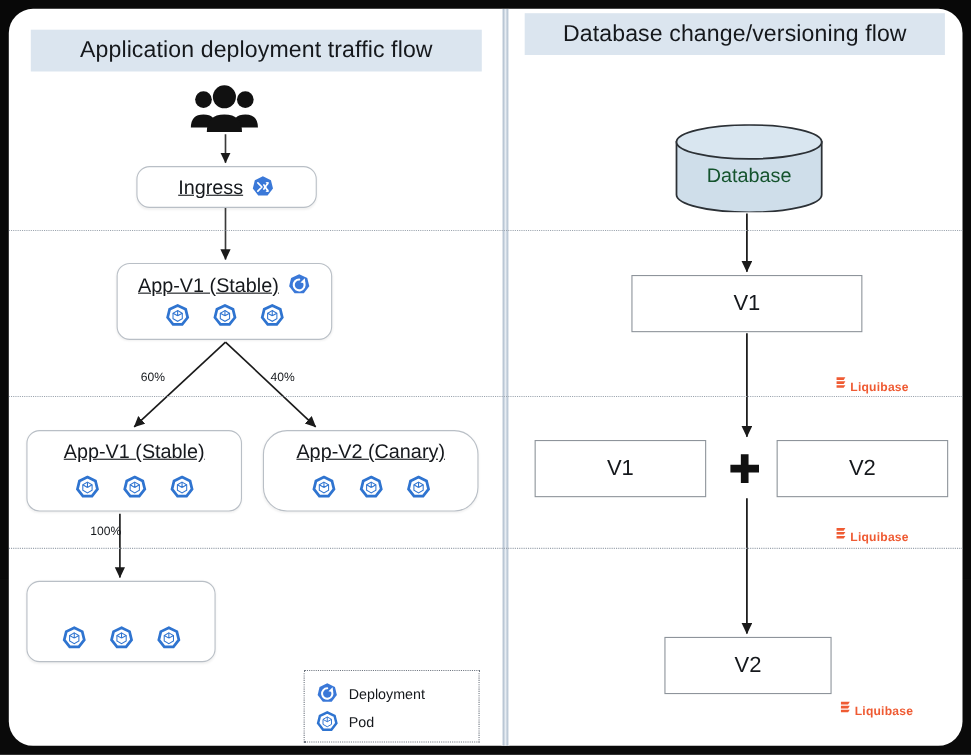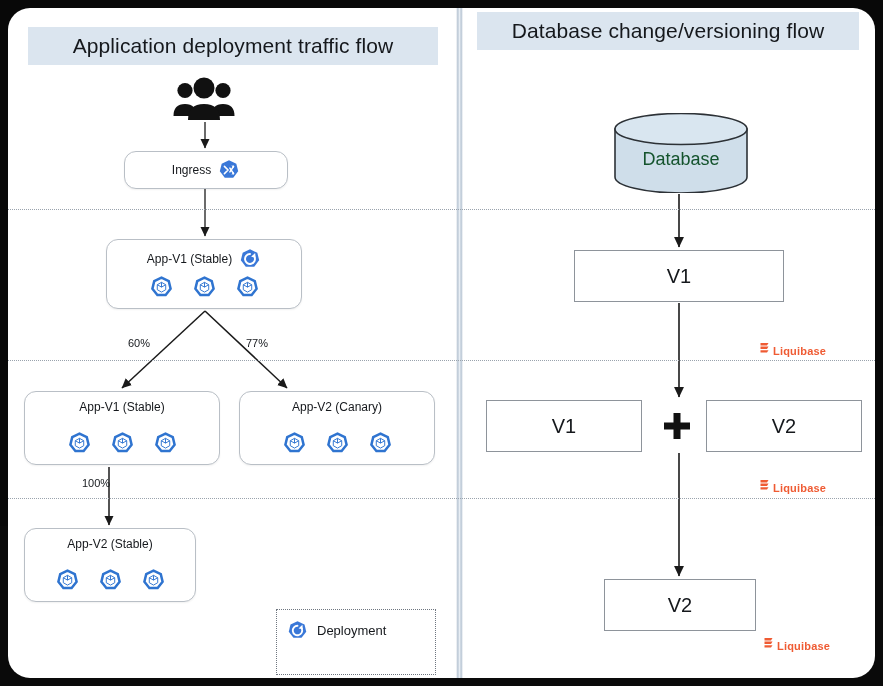--- a/index.html
+++ b/index.html
@@ -29,22 +29,22 @@
           font-size:21px;letter-spacing:.1px;
           display:flex;align-items:center;justify-content:center;}
   #bannerL{left:20px;top:19px;width:410px;height:38px;}
   #bannerR{left:14px;top:4px;width:382px;height:38px;}
 
   
   .node{position:absolute;box-sizing:border-box;background:#fff;
         border:1.3px solid #b9bfc6;border-radius:12px;
         box-shadow:0 1px 2px rgba(0,0,0,.06);}
   .node .ntitle{position:absolute;left:0;right:0;top:8px;text-align:center;
-        font-size:12px;color:#15181c;white-space:nowrap;
-        display:flex;align-items:center;justify-content:center;gap:7px;}
+        font-size:18px;color:#15181c;white-space:nowrap;
+        display:flex;align-items:center;justify-content:center;gap:7px;text-decoration:underline;}
   .node .pods{position:absolute;left:0;right:0;bottom:9px;
         display:flex;align-items:center;justify-content:center;gap:20px;}
 
   
   .vbox{position:absolute;box-sizing:border-box;background:#fff;
         border:1.6px solid #8e949b;
         display:flex;align-items:center;justify-content:center;
         font-size:20px;color:#15181c;text-align:center;}
 
   
@@ -170,21 +170,21 @@
         <span class="hept">
           <svg width="23" height="23" viewBox="0 0 24 24">
             <path d="M12 1.8 L19.6 5.4 L21.5 13.2 L16.3 19.8 L7.7 19.8 L2.5 13.2 L4.4 5.4 Z" fill="none" stroke="#2f74d0" stroke-width="2.6"></path>
             <path d="M12 6.6 L16.4 9.1 L16.4 14.3 L12 16.8 L7.6 14.3 L7.6 9.1 Z" fill="#fff" stroke="#2f74d0" stroke-width="1"></path>
             <path d="M12 6.6 L12 11.6 M12 11.6 L7.6 9.1 M12 11.6 L16.4 9.1" stroke="#2f74d0" stroke-width="1"></path>
           </svg>
         </span>
       </div>
     </div>
 
-    <div class="node" style="left:231px;top:383px;width:196px;height:74px;">
+    <div class="node" style="left:231px;top:383px;width:196px;height:74px;border-radius:22px;">
       <div class="ntitle">
         <span>App-V2 (Canary)</span>
       </div>
       <div class="pods">
         <span class="hept">
           <svg width="23" height="23" viewBox="0 0 24 24">
             <path d="M12 1.8 L19.6 5.4 L21.5 13.2 L16.3 19.8 L7.7 19.8 L2.5 13.2 L4.4 5.4 Z" fill="none" stroke="#2f74d0" stroke-width="2.6"></path>
             <path d="M12 6.6 L16.4 9.1 L16.4 14.3 L12 16.8 L7.6 14.3 L7.6 9.1 Z" fill="#fff" stroke="#2f74d0" stroke-width="1"></path>
             <path d="M12 6.6 L12 11.6 M12 11.6 L7.6 9.1 M12 11.6 L16.4 9.1" stroke="#2f74d0" stroke-width="1"></path>
           </svg>
@@ -200,23 +200,20 @@
           <svg width="23" height="23" viewBox="0 0 24 24">
             <path d="M12 1.8 L19.6 5.4 L21.5 13.2 L16.3 19.8 L7.7 19.8 L2.5 13.2 L4.4 5.4 Z" fill="none" stroke="#2f74d0" stroke-width="2.6"></path>
             <path d="M12 6.6 L16.4 9.1 L16.4 14.3 L12 16.8 L7.6 14.3 L7.6 9.1 Z" fill="#fff" stroke="#2f74d0" stroke-width="1"></path>
             <path d="M12 6.6 L12 11.6 M12 11.6 L7.6 9.1 M12 11.6 L16.4 9.1" stroke="#2f74d0" stroke-width="1"></path>
           </svg>
         </span>
       </div>
     </div>
 
     <div class="node" style="left:16px;top:520px;width:172px;height:74px;">
-      <div class="ntitle">
-        <span>App-V2 (Stable)</span>
-      </div>
       <div class="pods">
         <span class="hept">
           <svg width="23" height="23" viewBox="0 0 24 24">
             <path d="M12 1.8 L19.6 5.4 L21.5 13.2 L16.3 19.8 L7.7 19.8 L2.5 13.2 L4.4 5.4 Z" fill="none" stroke="#2f74d0" stroke-width="2.6"></path>
             <path d="M12 6.6 L16.4 9.1 L16.4 14.3 L12 16.8 L7.6 14.3 L7.6 9.1 Z" fill="#fff" stroke="#2f74d0" stroke-width="1"></path>
             <path d="M12 6.6 L12 11.6 M12 11.6 L7.6 9.1 M12 11.6 L16.4 9.1" stroke="#2f74d0" stroke-width="1"></path>
           </svg>
         </span>
         <span class="hept">
           <svg width="23" height="23" viewBox="0 0 24 24">
@@ -247,33 +244,43 @@
       <line x1="197" y1="181" x2="197" y2="228" stroke="#3a3a3a" stroke-width="1.5" marker-end="url(#ah)"></line>
 
       <line x1="197" y1="303" x2="114" y2="380" stroke="#1a1a1a" stroke-width="1.5" marker-end="url(#ah)"></line>
 
       <line x1="197" y1="303" x2="279" y2="380" stroke="#1a1a1a" stroke-width="1.5" marker-end="url(#ah)"></line>
 
       <line x1="101" y1="459" x2="101" y2="517" stroke="#1a1a1a" stroke-width="1.5" marker-end="url(#ah)"></line>
     </svg>
 
     <div class="pct" style="left:120px;top:329px;">60%</div>
-    <div class="pct" style="left:238px;top:329px;">77%</div>
+    <div class="pct" style="left:238px;top:329px;">40%</div>
     <div class="pct" style="left:74px;top:469px;">100%</div>
 
     <div class="legend" style="left:268px;top:601px;width:160px;height:66px;">
       <div class="lrow">
         <span class="hept">
           <svg width="21" height="21" viewBox="0 0 24 24">
             <path d="M12 1.4 L20 5.2 L22 13.4 L16.6 20.4 L7.4 20.4 L2 13.4 L4 5.2 Z" fill="#3a78d8"></path>
             <path d="M12 6.6 a5.4 5.4 0 1 0 5.0 3.4" stroke="#fff" stroke-width="2.1" fill="none" stroke-linecap="round"></path>
             <path d="M17.6 5.4 L18.2 10.6 L13.2 9.6 Z" fill="#fff"></path>
           </svg>
         </span>
         <span class="ltxt">Deployment</span>
+      </div>
+      <div class="lrow">
+        <span class="hept">
+          <svg width="21" height="21" viewBox="0 0 24 24">
+            <path d="M12 1.8 L19.6 5.4 L21.5 13.2 L16.3 19.8 L7.7 19.8 L2.5 13.2 L4.4 5.4 Z" fill="none" stroke="#2f74d0" stroke-width="2.6"></path>
+            <path d="M12 6.6 L16.4 9.1 L16.4 14.3 L12 16.8 L7.6 14.3 L7.6 9.1 Z" fill="#fff" stroke="#2f74d0" stroke-width="1"></path>
+            <path d="M12 6.6 L12 11.6 M12 11.6 L7.6 9.1 M12 11.6 L16.4 9.1" stroke="#2f74d0" stroke-width="1"></path>
+          </svg>
+        </span>
+        <span class="ltxt">Pod</span>
       </div>
     </div>
   </div>
 
   <div class="vsep" style="left:448px;"></div>
 
   <div class="panel" id="panelR">
 
     <div class="banner" id="bannerR">Database change/versioning flow</div>
 

